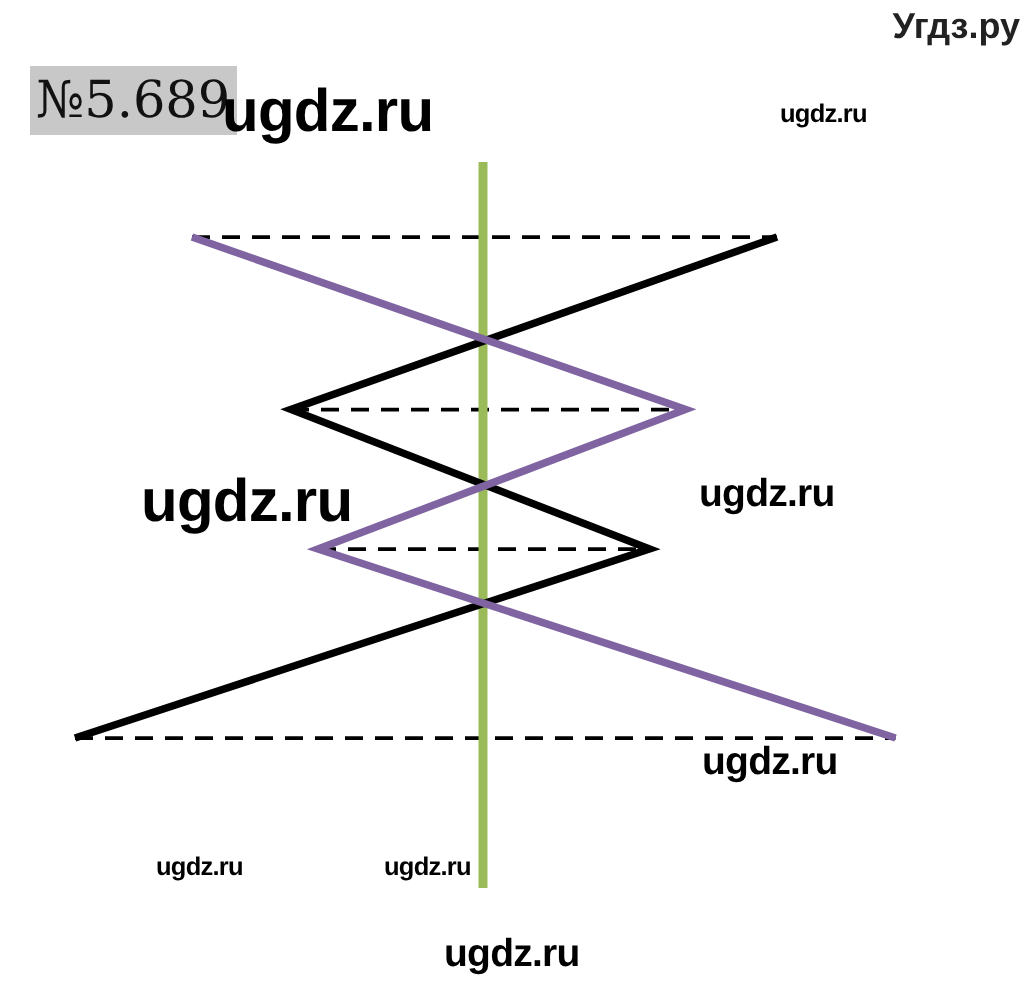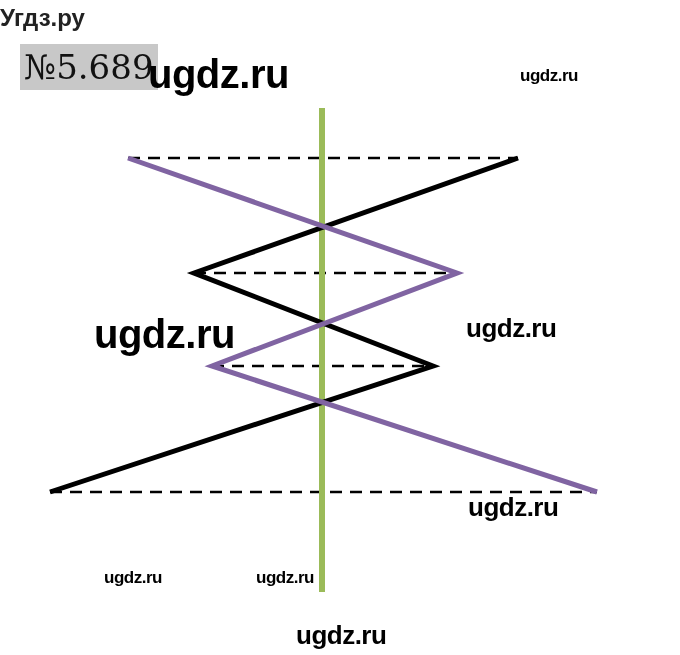--- a/index.html
+++ b/index.html
@@ -1,18 +1,18 @@
 <!DOCTYPE html>
 <html><head>
 <meta charset="utf-8">
 <style>
   html, body { margin:0; padding:0; background:#ffffff; }
   body { width:680px; height:655px; position:relative; overflow:hidden; font-family:"Liberation Sans", sans-serif; }
   .abs { position:absolute; }
-  .site-title { left:0; width:680px; top:4px; text-align:left; font-size:24px; font-weight:bold; color:#222; font-family:"Liberation Sans", sans-serif; }
+  .site-title { left:0; width:680px; top:4px; text-align:right; font-size:24px; font-weight:bold; color:#222; font-family:"Liberation Sans", sans-serif; }
   .task-number { left:20px; top:44px; height:46px; padding:0 4px; background:#c8c8c8; font-family:"DejaVu Serif", serif; font-size:34px; line-height:46px; color:#111; }
   .wm { font-weight:bold; color:#000; font-family:"Liberation Sans", sans-serif; letter-spacing:-0.5px;text-align:center; }
   .wm-big { font-size:40px; }
   .wm-mid { font-size:26px; }
   .wm-small { font-size:17px; }
   svg { position:absolute; left:0; top:0; }
 </style>
 </head>
 <body>
 

